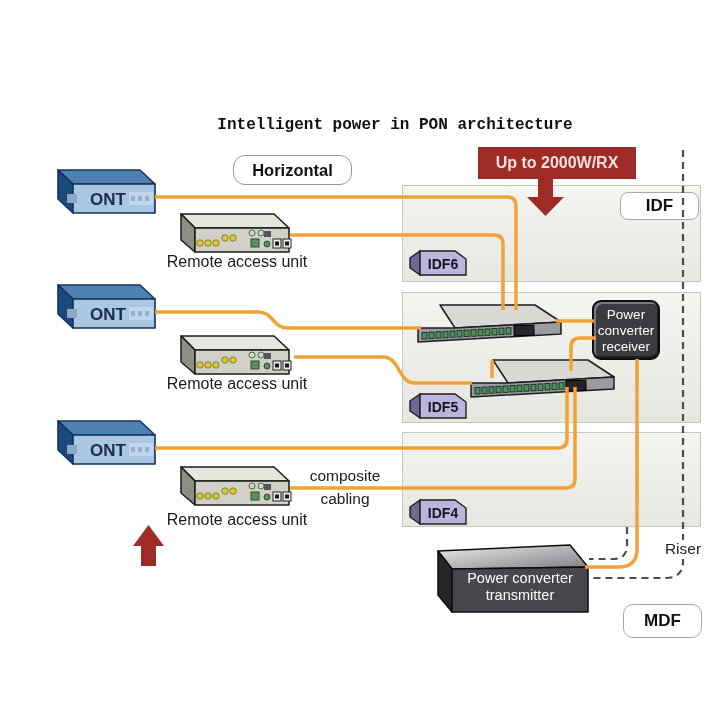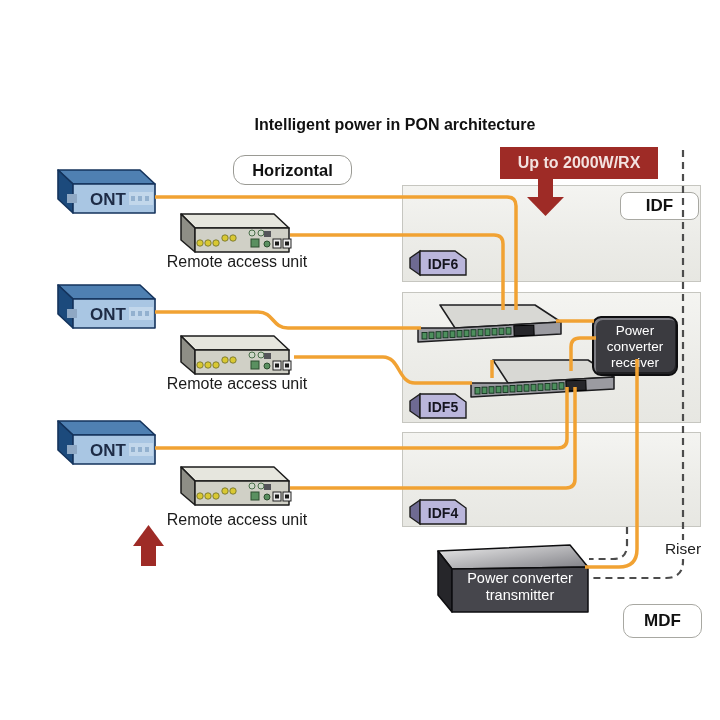--- a/index.html
+++ b/index.html
@@ -10,28 +10,28 @@
          border:1px solid #c6c6c0;box-sizing:border-box;z-index:1;}
   .zone-label{position:absolute;background:#ffffff;border:1.5px solid #a8a8a2;border-radius:8px;
          display:flex;align-items:center;justify-content:center;font-weight:bold;
          font-size:17px;color:#111;z-index:2;}
   .pill-label{position:absolute;background:#ffffff;border:1.5px solid #9a9a94;border-radius:12px;
          display:flex;align-items:center;justify-content:center;font-weight:bold;
          font-size:16.5px;color:#111;z-index:2;}
   .red-box{position:absolute;background:#9e2b26;color:#f3e2e0;display:flex;align-items:center;
          justify-content:center;font-size:16px;font-weight:600;z-index:4;}
   .title{position:absolute;left:160px;top:116px;width:470px;text-align:center;
-         font-size:16px;font-weight:bold;color:#111;z-index:2;}
+         font-size:16px;font-weight:bold;color:#111;z-index:2;font-family:Liberation Mono, monospace;}
   .dev{position:absolute;z-index:2;}
   .dev-label{position:absolute;font-size:16px;color:#1a1a1a;text-align:center;z-index:2;}
   .psu-label{position:absolute;left:408px;top:344px;width:150px;font-size:16.5px;color:#1a1a1a;z-index:2;}
   .composite{position:absolute;left:291px;top:466px;width:108px;text-align:center;
          font-size:15.5px;color:#1a1a1a;line-height:20px;z-index:2;}
   .composite .l2{display:block;margin-top:3px;}
-  .pcr{position:absolute;left:592px;top:316px;width:86px;height:60px;box-sizing:border-box;
+  .pcr{position:absolute;left:592px;top:300px;width:68px;height:60px;box-sizing:border-box;
        background:#3b3b40;border:2px solid #0e0e10;border-radius:9px;color:#ffffff;
        font-size:13.5px;line-height:16px;text-align:center;padding-top:5px;z-index:2;
        box-shadow:inset 2px 2px 0 rgba(205,205,212,0.45), inset -1px -2px 0 rgba(0,0,0,0.45);}
   .riser{position:absolute;left:660px;top:540px;width:46px;height:19px;background:#ffffff;
          font-size:15.5px;color:#222;text-align:center;z-index:6;}
   svg.overlay{position:absolute;left:0;top:0;z-index:5;pointer-events:none;}
   svg text{font-family:"Liberation Sans", sans-serif;}
 </style>
 </head>
 <body>
@@ -48,21 +48,21 @@
     <span>Horizontal</span>
   </div>
 
   <div class="zone-label" style="left:620px;top:192px;width:77px;height:26px;">
     <span>IDF</span>
   </div>
   <div class="zone-label" style="left:623px;top:604px;width:77px;height:32px;border-radius:10px;">
     <span>MDF</span>
   </div>
 
-  <div class="red-box" style="left:478px;top:147px;width:158px;height:32px;margin-left:22px;">
+  <div class="red-box" style="left:478px;top:147px;width:158px;height:32px;">
     <span>Up to 2000W/RX</span>
   </div>
 
   <svg class="dev" style="left:43px;top:168px;" width="114" height="47" viewBox="0 0 114 47">
     <g stroke="#14335c" stroke-width="1.6" stroke-linejoin="round">
       <polygon points="15,2 97,2 112,16 30,16" fill="#4f80b2"></polygon>
       <polygon points="15,2 30,16 30,45 15,31" fill="#1c4a7c"></polygon>
       <rect x="30" y="16" width="82" height="29" fill="#a9c6e3"></rect>
     </g>
     <rect x="24" y="26" width="10" height="9" fill="#8fa8c4"></rect>
@@ -260,20 +260,24 @@
     <polygon points="4,10 14,3 14,27 4,20" fill="#6e6a92" stroke="#1d1d1d" stroke-width="1.4"></polygon>
     <polygon points="14,3 49,3 60,11 60,27 14,27" fill="#bab6db" stroke="#1d1d1d" stroke-width="1.4"></polygon>
     <text x="37" y="21" font-size="14" font-weight="bold" fill="#15151f" text-anchor="middle">IDF5</text>
   </svg>
   <svg class="dev" style="left:406px;top:497px;" width="64" height="30" viewBox="0 0 64 30">
     <polygon points="4,10 14,3 14,27 4,20" fill="#6e6a92" stroke="#1d1d1d" stroke-width="1.4"></polygon>
     <polygon points="14,3 49,3 60,11 60,27 14,27" fill="#bab6db" stroke="#1d1d1d" stroke-width="1.4"></polygon>
     <text x="37" y="21" font-size="14" font-weight="bold" fill="#15151f" text-anchor="middle">IDF4</text>
   </svg>
 
+  <div class="composite">
+    <span>composite</span>
+    <span class="l2">cabling</span>
+  </div>
 
   <svg class="overlay" width="720" height="720" viewBox="0 0 720 720">
 
     <g fill="none" stroke="#4c4c4c" stroke-width="2.2" stroke-dasharray="7 5">
       <path d="M683,150 V561 Q683,578 666,578 H592"></path>
       <path d="M627,527 V545 Q627,559 613,559 H589"></path>
     </g>
 
     <g fill="none" stroke="#F1A233" stroke-width="3.5">
       <path d="M155,197 H507 Q516,197 516,206 V310"></path>

